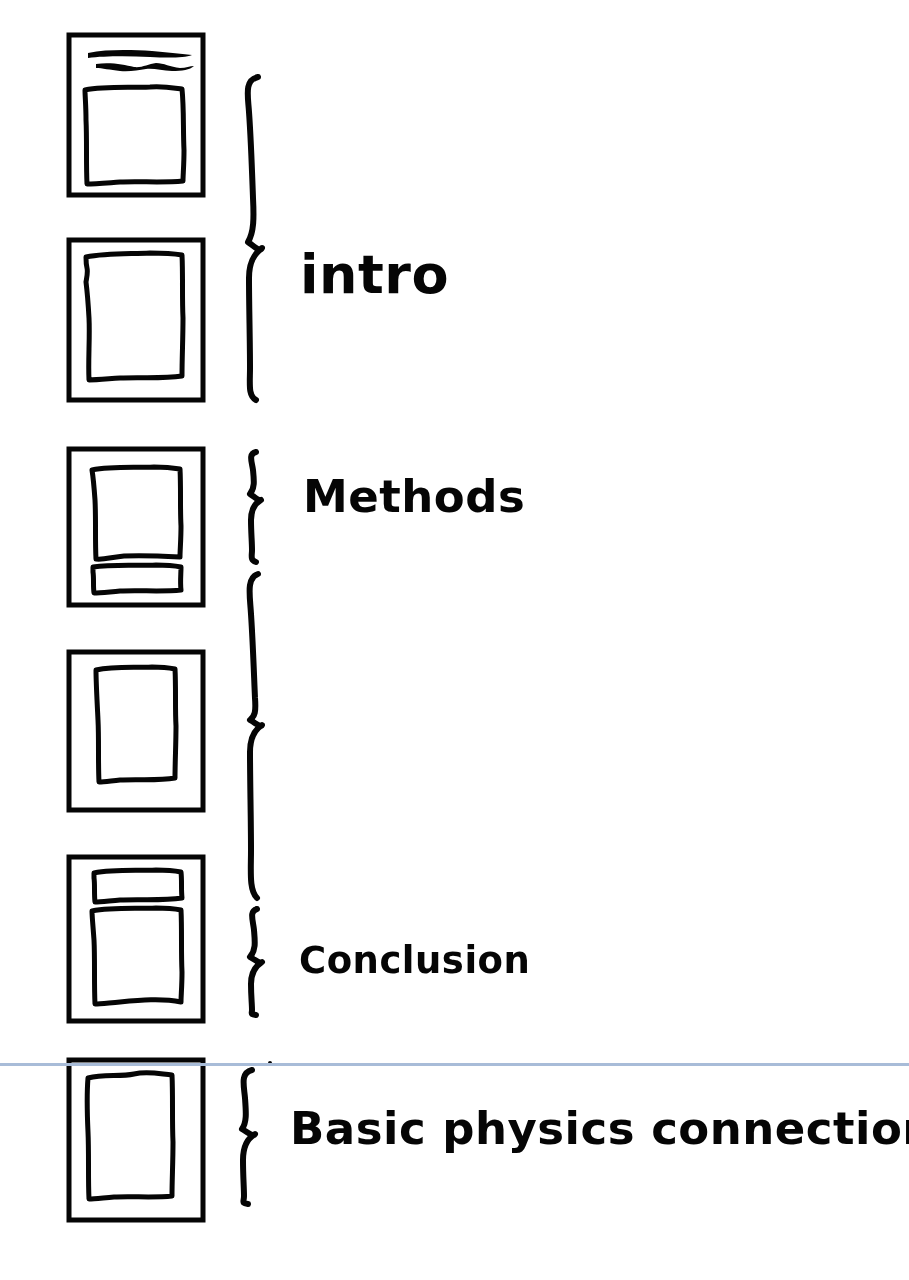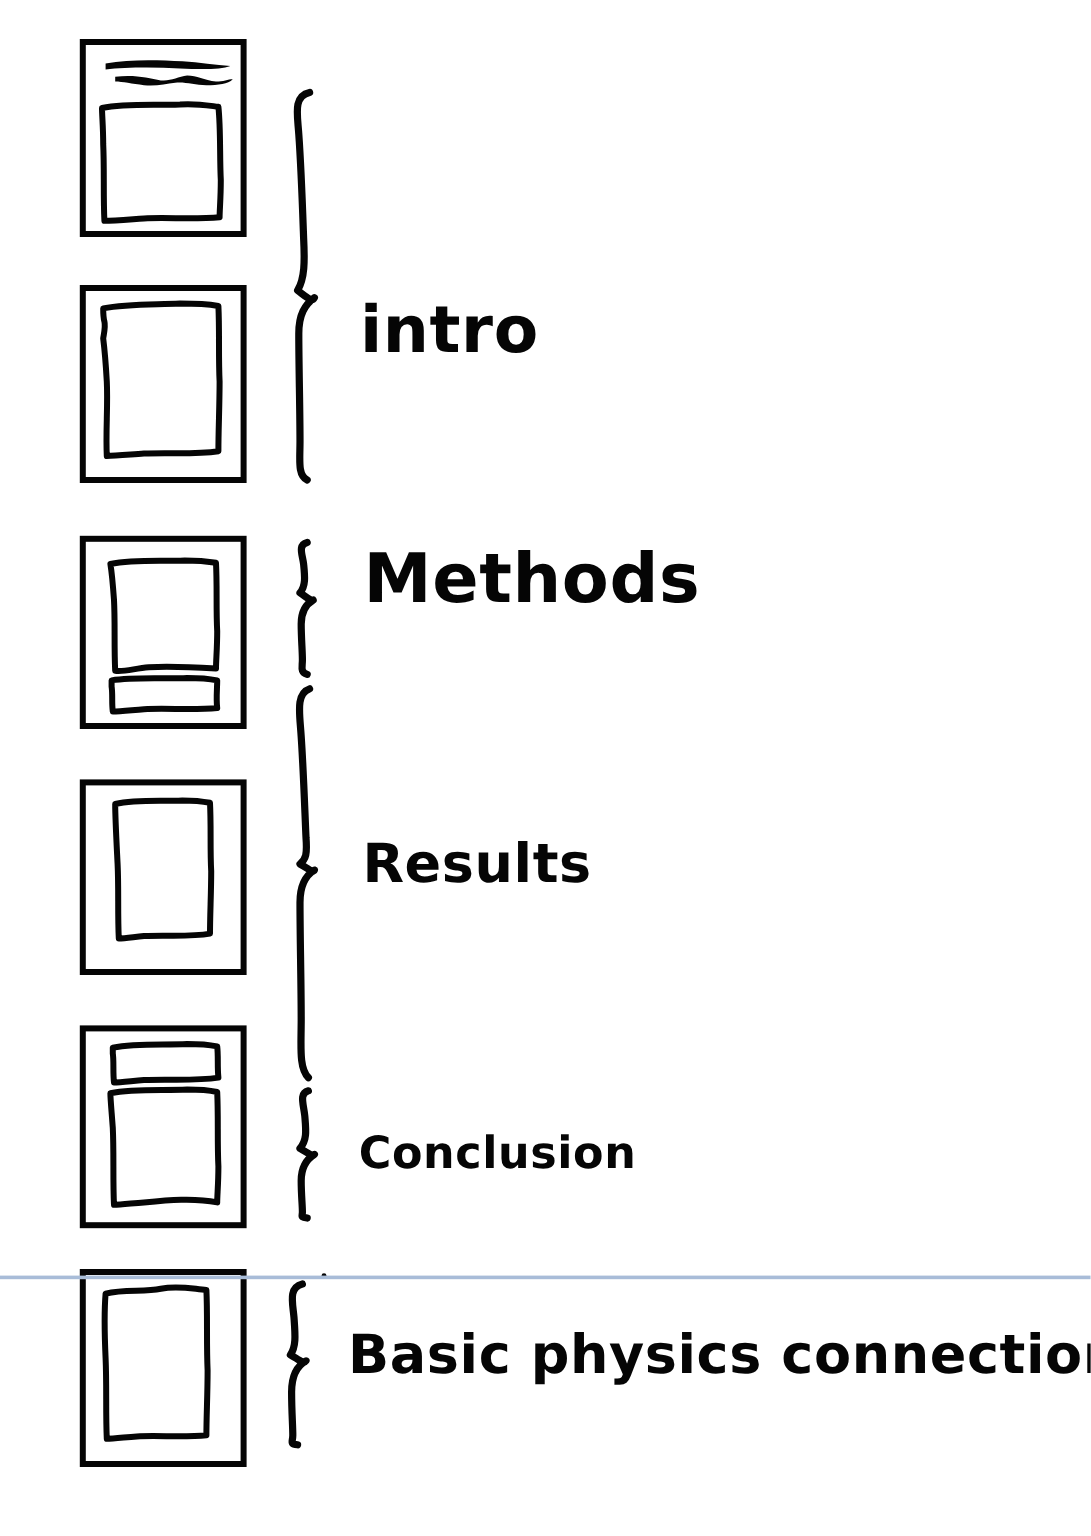--- a/index.html
+++ b/index.html
@@ -35,21 +35,21 @@
     position: absolute;
     white-space: nowrap;
     color: #050505;
     font-family: "DejaVu Sans", sans-serif;
     font-weight: 600;
     letter-spacing: 0.5px;
     transform-origin: left center;
   }
   .label span { display: inline-block; }
   .lbl-intro      { left: 300px; top: 231px; font-size: 54px; margin-top: 12px; }
-  .lbl-methods    { left: 303px; top: 450px; font-size: 57px; }
+  .lbl-methods    { left: 303px; top: 470px; font-size: 45px; }
   .lbl-results    { left: 302px; top: 693px; font-size: 45px; }
   .lbl-conclusion { left: 299px; top: 939px; font-size: 37px; }
   .lbl-basic      { left: 290px; top: 1102px; font-size: 45px; }
 </style>
 </head>
 <body>
 
 <div id="canvas" style="width: 909px; height: 1280px; background: rgb(255, 255, 255);">
 
   <svg class="layer" viewBox="0 0 909 1280" xmlns="http://www.w3.org/2000/svg">
@@ -157,23 +157,20 @@
   <div class="hrule" id="divider" style="top: 1063px; height: 3px; background: rgb(168, 188, 216);"></div>
 
   <div class="label lbl-intro" style="color: rgb(5, 5, 5);">
     <span>intro</span>
   </div>
 
   <div class="label lbl-methods" style="color: rgb(5, 5, 5);">
     <span>Methods</span>
   </div>
 
-  <div class="label lbl-results" style="color: rgb(5, 5, 5);">
-    <span>Results</span>
-  </div>
 
   <div class="label lbl-conclusion" style="color: rgb(5, 5, 5);">
     <span>Conclusion</span>
   </div>
 
   <div class="label lbl-basic" style="color: rgb(5, 5, 5);">
     <span>Basic physics connection</span>
   </div>
 
 </div>

